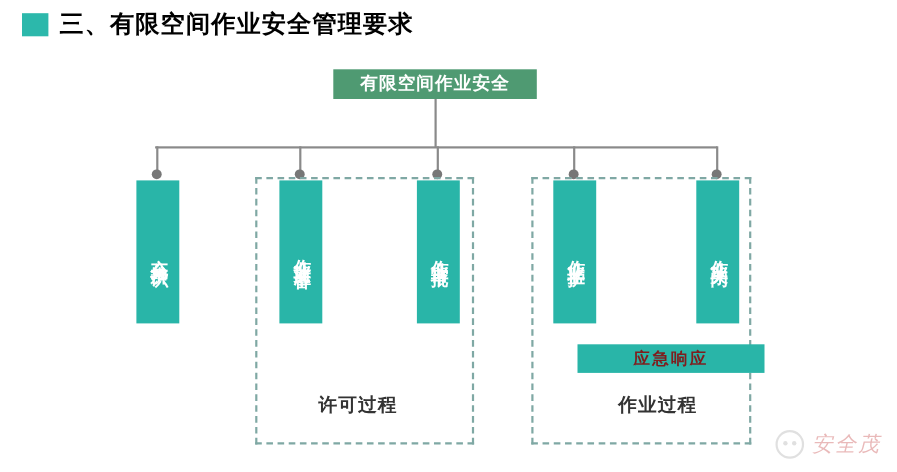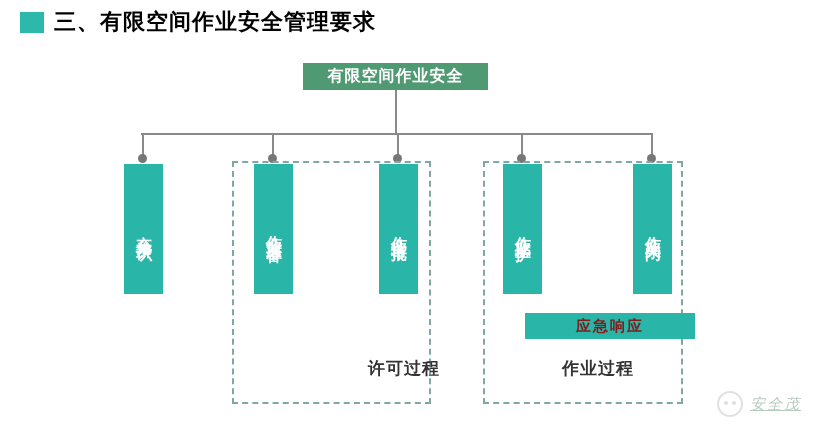--- a/index.html
+++ b/index.html
@@ -126,24 +126,23 @@
   .group-label {
     position: absolute;
     font-size: 17px;
     font-weight: bold;
     color: #333333;
     letter-spacing: 1px;
     white-space: nowrap;
     text-align: center;
   }
   #label-permit {
-    left: 241px;
+    left: 226px;
     top: 313px;
     width: 199px;
-    text-align: right;
   }
   #label-work {
     left: 498px;
     top: 313px;
     width: 200px;
   }
 
   
   .vnode {
     position: absolute;
@@ -209,26 +208,25 @@
     position: absolute;
     width: 4px;
     height: 4px;
     border-radius: 50%;
     background: #9a9a9a;
     top: 8px;
   }
   #watermark-logo::before { left: 5px; }
   #watermark-logo::after  { left: 13px; }
   #watermark-text {
-    font-size: 15px;
-    color: #14532d;
+    font-size: 19px;
+    color: #b91c1c;
     font-style: italic;
     letter-spacing: 2px;
     white-space: nowrap;
-    text-decoration: underline;
   }
 </style>
 </head>
 <body>
 
 <div id="header">
   <div id="header-bullet"></div>
   <div id="header-title">三、有限空间作业安全管理要求</div>
 </div>
 

